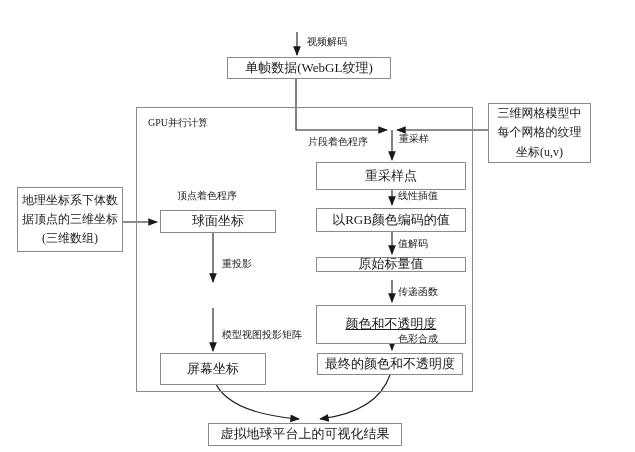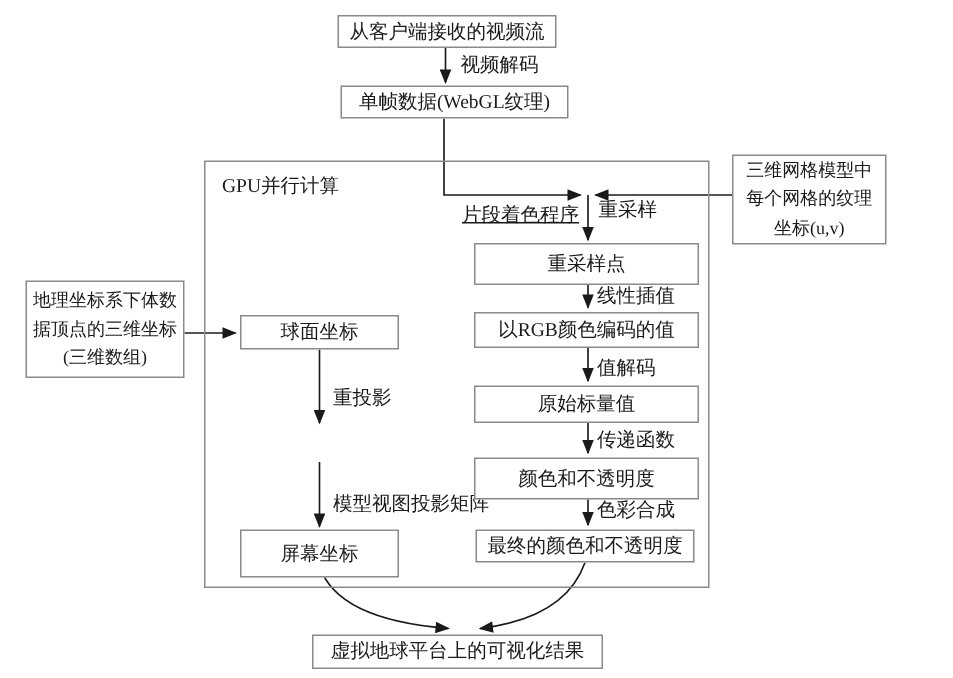--- a/index.html
+++ b/index.html
@@ -10,21 +10,21 @@
   #wires{position:absolute;left:0;top:0;width:635px;height:452px;}
   .box{
     position:absolute;box-sizing:border-box;border:1px solid #8a8a8a;background:#ffffff;
     display:flex;align-items:center;justify-content:center;text-align:center;
     font-size:13px;line-height:1.25;white-space:nowrap;
   }
   .box.pre{white-space:pre-line;font-size:12px;line-height:1.6;}
   .frame{
     position:absolute;box-sizing:border-box;border:1px solid #8a8a8a;background:transparent;
   }
-  .lbl{position:absolute;font-size:13px;line-height:1.15;white-space:nowrap;}
+  .lbl{position:absolute;font-size:10px;line-height:1.15;white-space:nowrap;}
 </style>
 </head>
 <body>
 
 <div id="canvas">
 
   <svg id="wires" viewBox="0 0 635 452" xmlns="http://www.w3.org/2000/svg">
     <defs>
       <marker id="arr" viewBox="0 0 10 8" refX="9" refY="4" markerWidth="9" markerHeight="7" orient="auto-start-reverse">
         <path d="M0,0 L10,4 L0,8 Z" fill="#1a1a1a"></path>
@@ -43,43 +43,43 @@
       <path d="M392,280 L392,302" marker-end="url(#arr)"></path>
       <path d="M392,328 L392,350" marker-end="url(#arr)"></path>
       <path d="M213,377 Q224,413 299,419" marker-end="url(#arr)"></path>
       <path d="M390,375 Q377,412 320,419" marker-end="url(#arr)"></path>
     </g>
   </svg>
 
   <div class="frame" style="left:136px;top:107px;width:337px;height:285px;"></div>
   <span class="lbl" style="left:148px;top:117px;">GPU并行计算</span>
 
-  <div class="box" style="left:225px;top:10px;width:146px;height:22px;">从客户端接收的视频流</div>
   <span class="lbl" style="left:307px;top:36px;">视频解码</span>
-  <div class="box" style="left:227px;top:57px;width:152px;height:22px;">单帧数据(WebGL纹理)</div>
+  <div class="box" style="left:227px;top:57px;width:164px;height:22px;">单帧数据(WebGL纹理)</div>
 
   <div class="box pre" style="left:488px;top:103px;width:103px;height:60px;">三维网格模型中
 每个网格的纹理
 坐标(u,v)</div>
   <div class="box pre" style="left:17px;top:187px;width:106px;height:65px;">地理坐标系下体数
 据顶点的三维坐标
 (三维数组)</div>
 
-  <div class="box" style="left:160px;top:210px;width:106px;height:23px;">球面坐标</div>
+  <span class="lbl" style="left:177px;top:190px;">顶点着色程序</span>
+  <div class="box" style="left:160px;top:210px;width:116px;height:23px;">球面坐标</div>
   <span class="lbl" style="left:222px;top:258px;">重投影</span>
   <span class="lbl" style="left:222px;top:329px;">模型视图投影矩阵</span>
   <div class="box" style="left:160px;top:353px;width:106px;height:32px;">屏幕坐标</div>
 
-  <span class="lbl" style="left:308px;top:136px;text-decoration:underline;">片段着色程序</span>
+  <span class="lbl" style="left:308px;top:136px;">片段着色程序</span>
   <span class="lbl" style="left:399px;top:133px;">重采样</span>
   <div class="box" style="left:316px;top:162px;width:150px;height:28px;">重采样点</div>
   <span class="lbl" style="left:398px;top:190px;">线性插值</span>
   <div class="box" style="left:316px;top:208px;width:150px;height:24px;">以RGB颜色编码的值</div>
   <span class="lbl" style="left:398px;top:238px;">值解码</span>
-  <div class="box" style="left:316px;top:257px;width:150px;height:25px;">原始标量值</div>
+  <div class="box" style="left:316px;top:257px;width:150px;height:15px;">原始标量值</div>
   <span class="lbl" style="left:398px;top:286px;">传递函数</span>
-  <div class="box" style="left:316px;top:305px;width:150px;height:28px;">颜色和不透明度</div>
+  <div class="box" style="left:316px;top:305px;width:150px;height:39px;text-decoration:underline;">颜色和不透明度</div>
   <span class="lbl" style="left:398px;top:333px;">色彩合成</span>
   <div class="box" style="left:208px;top:423px;width:194px;height:23px;">虚拟地球平台上的可视化结果</div>
 
   <div class="box" style="left:317px;top:353px;width:146px;height:22px;">最终的颜色和不透明度</div>
 
 </div>
 
 </body></html>

